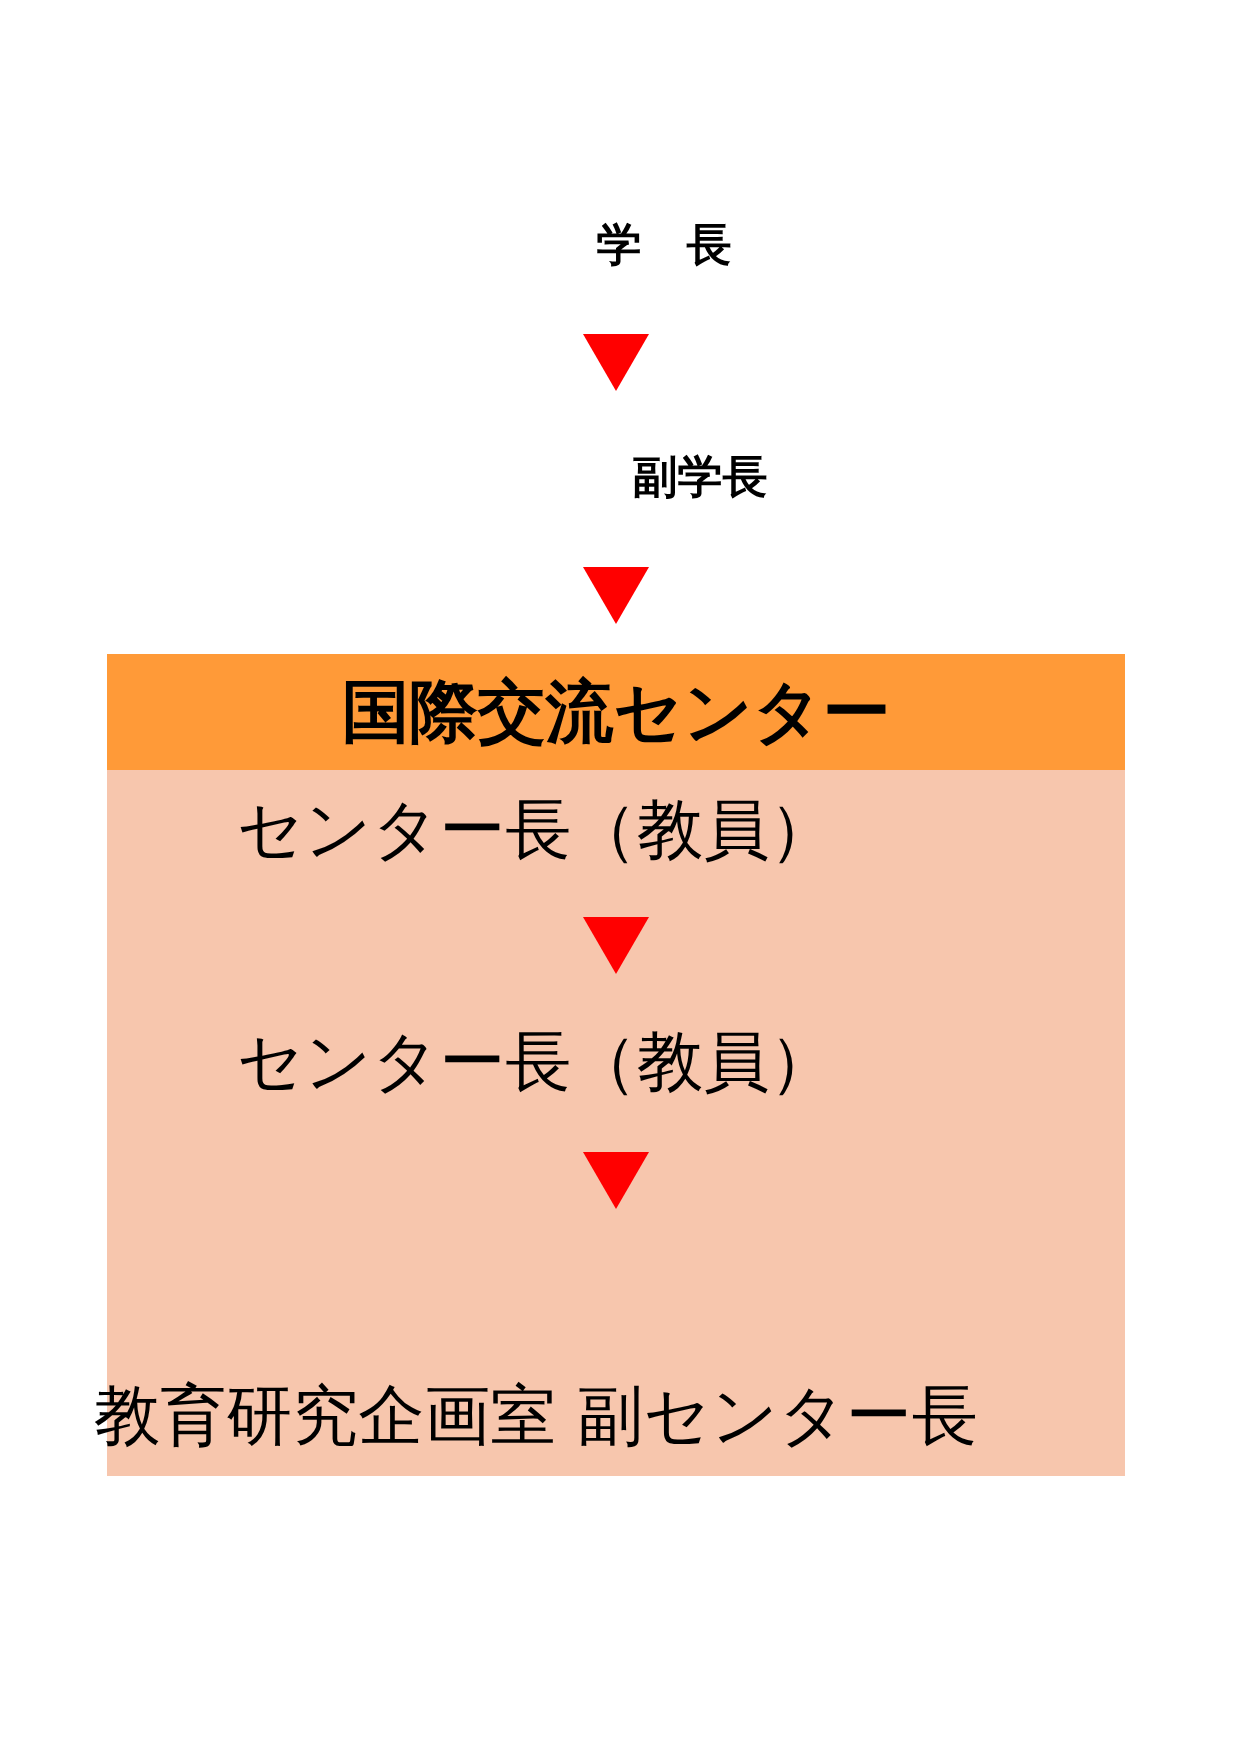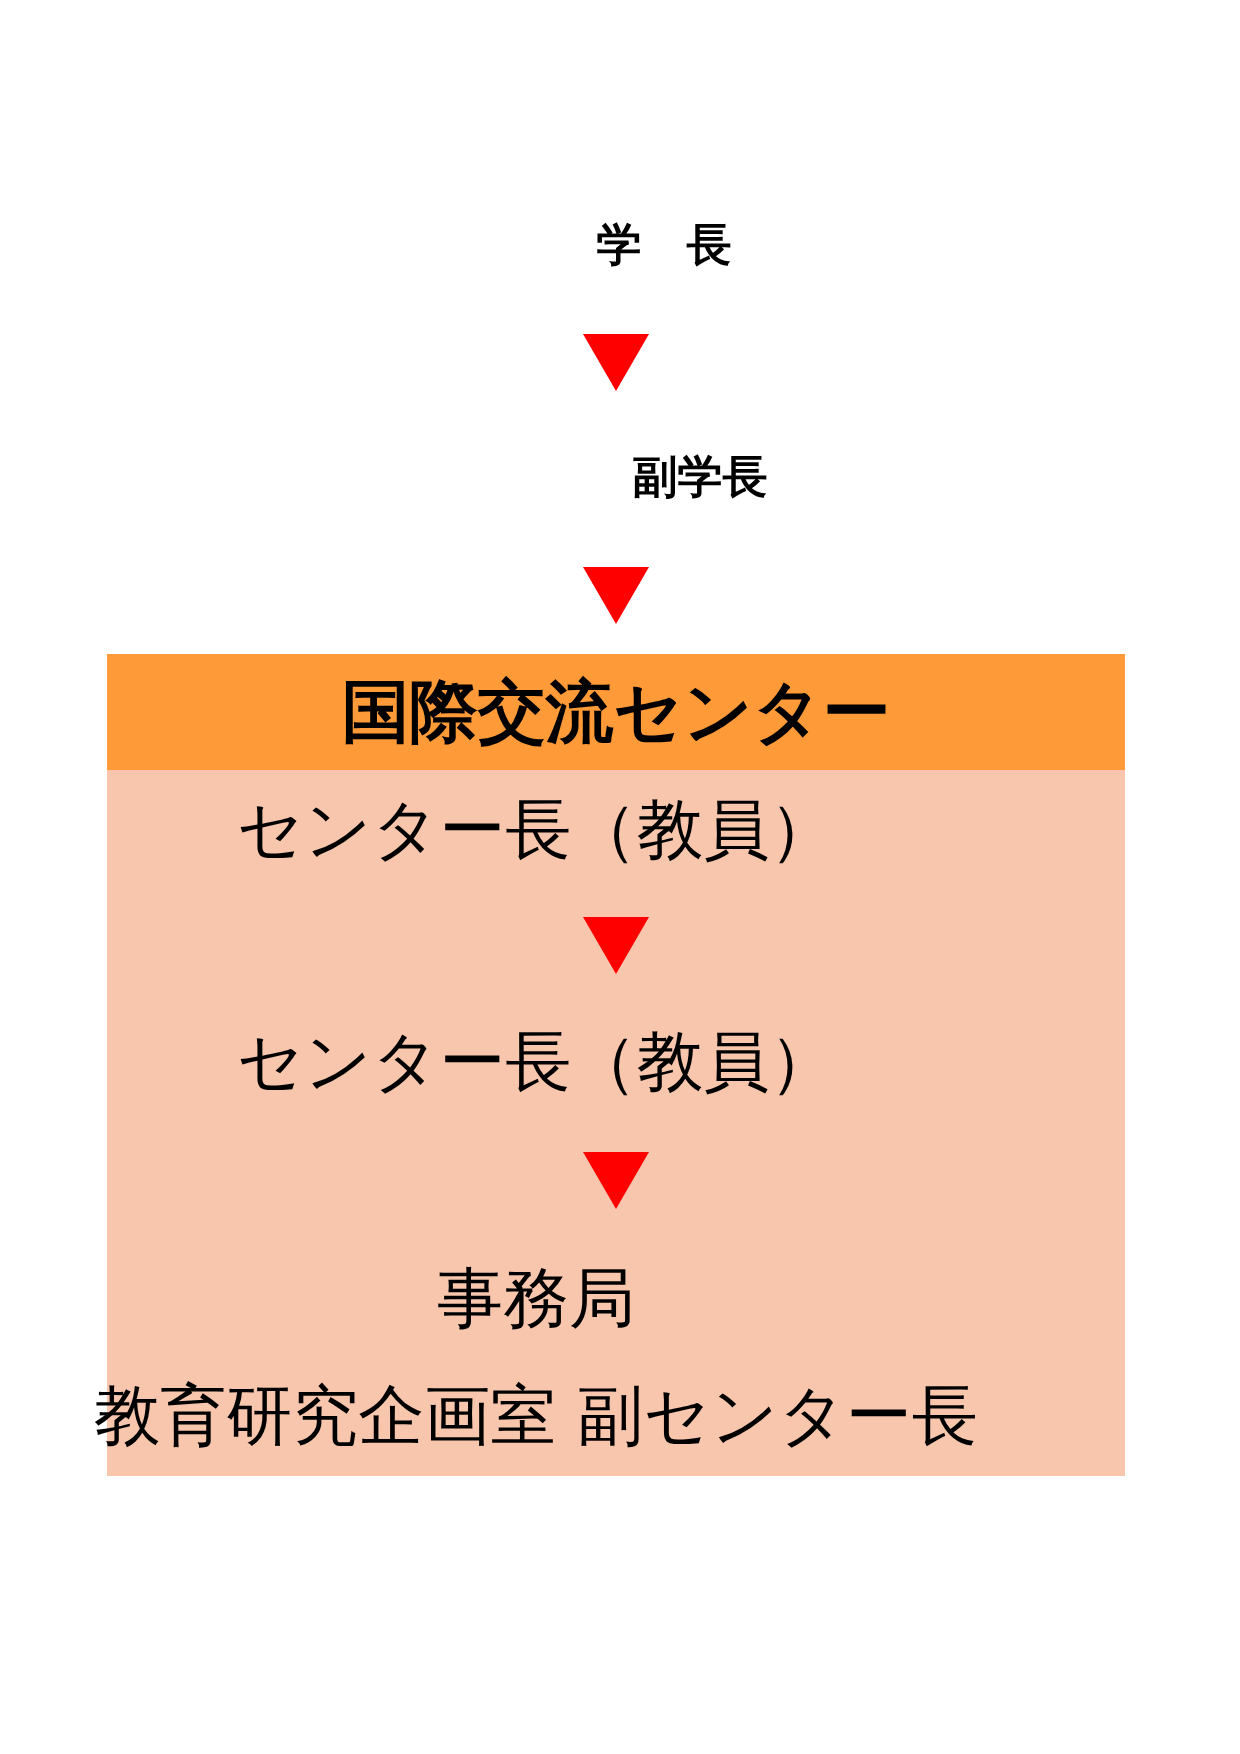--- a/index.html
+++ b/index.html
@@ -29,17 +29,16 @@
 
   <div class="box">
     <div class="box-header">国際交流センター</div>
 
     <div class="inner" style="top:136px;">センター長（教員）</div>
     <div class="tri" style="top:263px; left:476px;"></div>
 
     <div class="inner" style="top:368px;">センター長（教員）</div>
     <div class="tri" style="top:498px; left:476px;"></div>
 
-    <div class="inner" style="top:605px;">事務局</div>
     <div class="inner" style="top:722px;">教育研究企画室 副センター長</div>
   </div>
 
 </div>
 
 </body></html>

